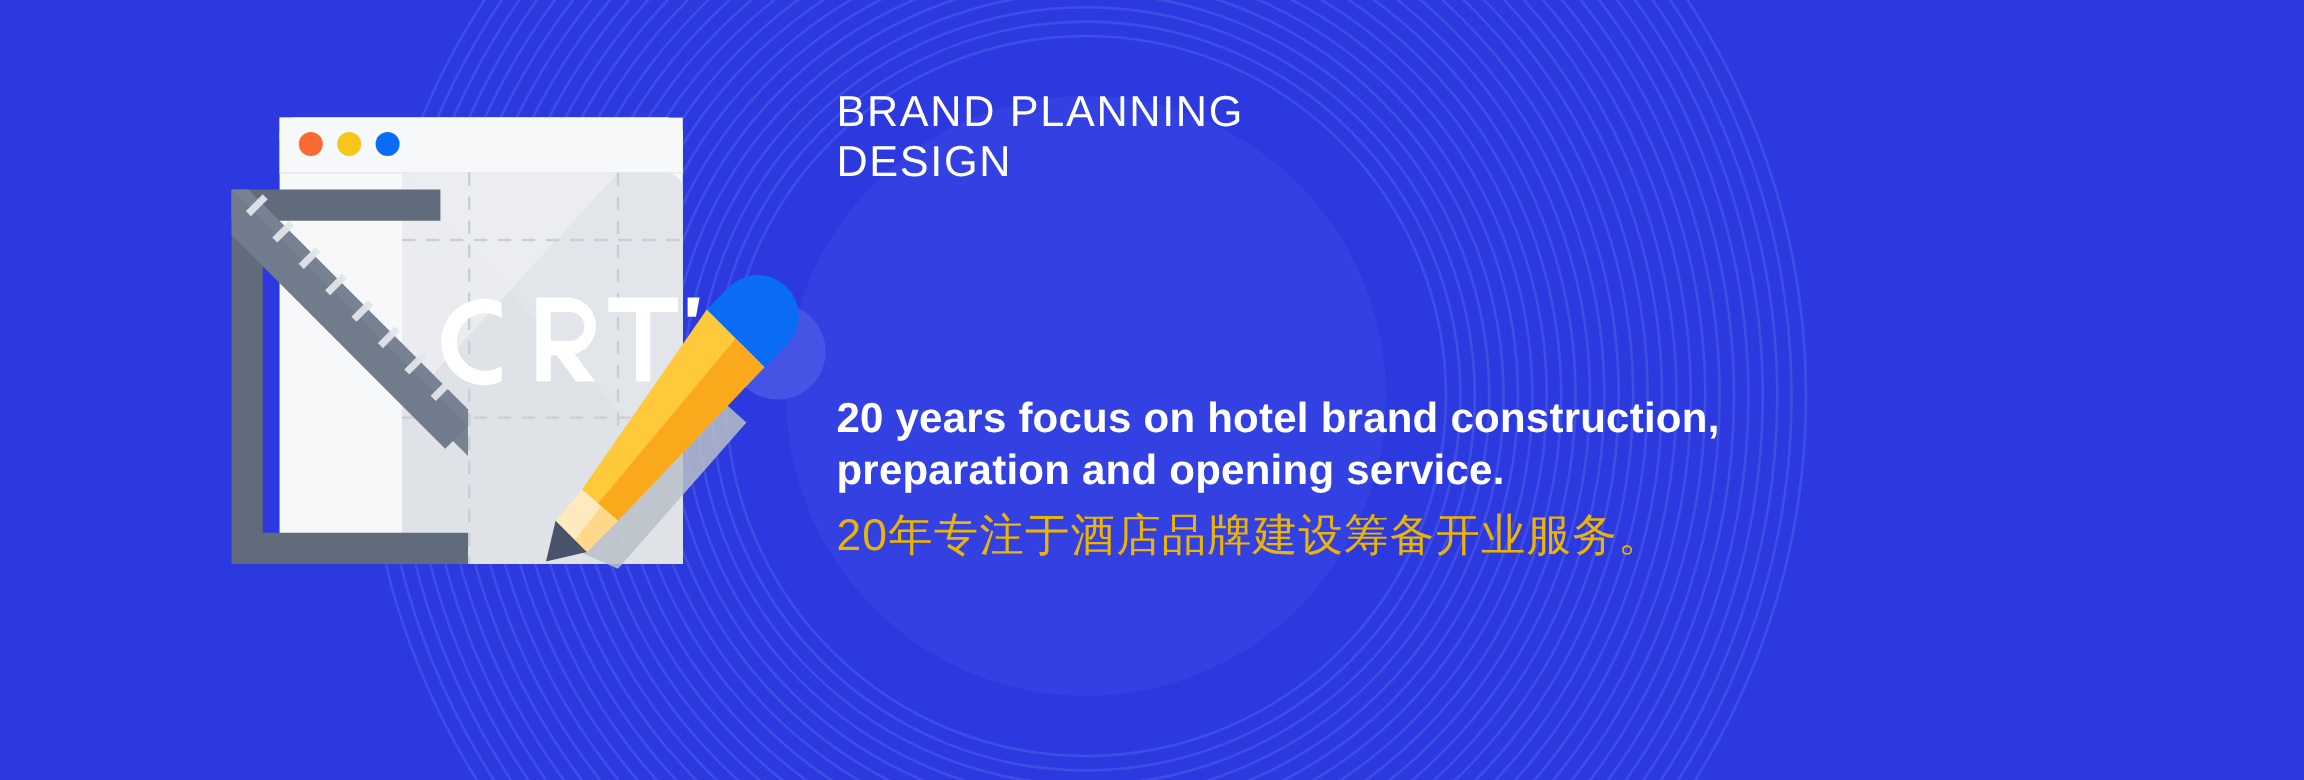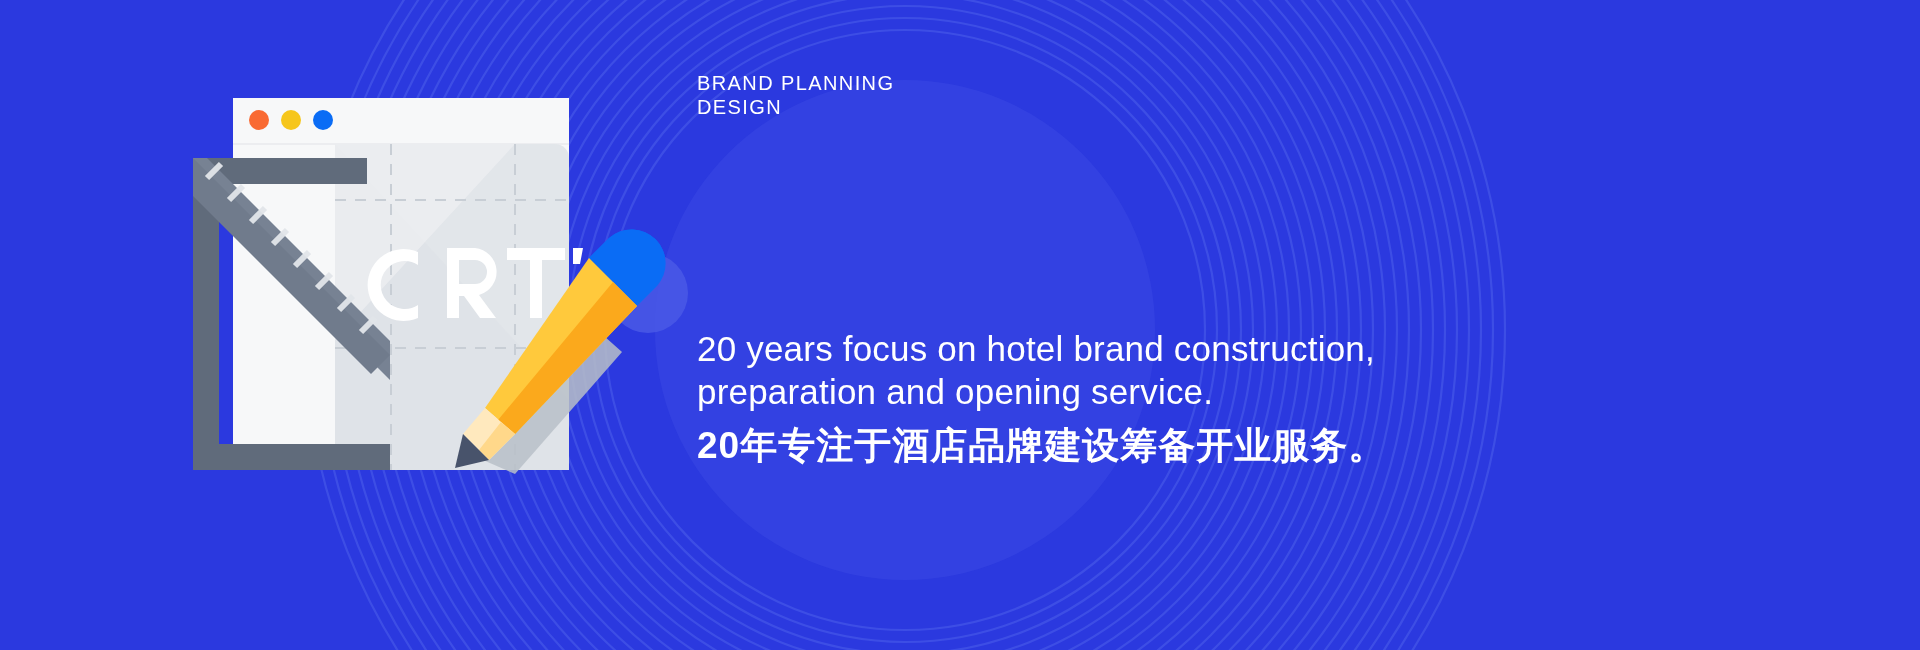--- a/index.html
+++ b/index.html
@@ -28,21 +28,21 @@
   #illustration svg { display:block; overflow:visible; }
 
   
   #headline-block {
     position:absolute;
     left:697px; top:72px;
     width:700px;
   }
   .brand-en {
     color:#FFFFFF;
-    font-size:20px;
+    font-size:36px;
     font-weight:400;
     letter-spacing:1.4px;
     line-height:1.18;
     white-space:pre-line;
   }
   .brand-cn {
     margin-top:9px;
     font-size:18px;
     letter-spacing:0.5px;
     line-height:1.2;
@@ -54,30 +54,30 @@
   }
 
   #tagline-block {
     position:absolute;
     left:697px; top:328px;
     width:1100px;
   }
   .tag-en {
     color:#FFFFFF;
     font-size:35px;
-    font-weight:400;
+    font-weight:700;
     line-height:1.22;
     letter-spacing:0.2px;
     white-space:pre-line;
   }
   .tag-cn {
     margin-top:11px;
-    color:#ffffff;
+    color:#eab308;
     font-size:37px;
-    font-weight:700;
+    font-weight:400;
     line-height:1.2;
     letter-spacing:1px;
   }
 </style>
 </head>
 <body>
 
 <div id="banner">
 
   <div class="arc-layer">

